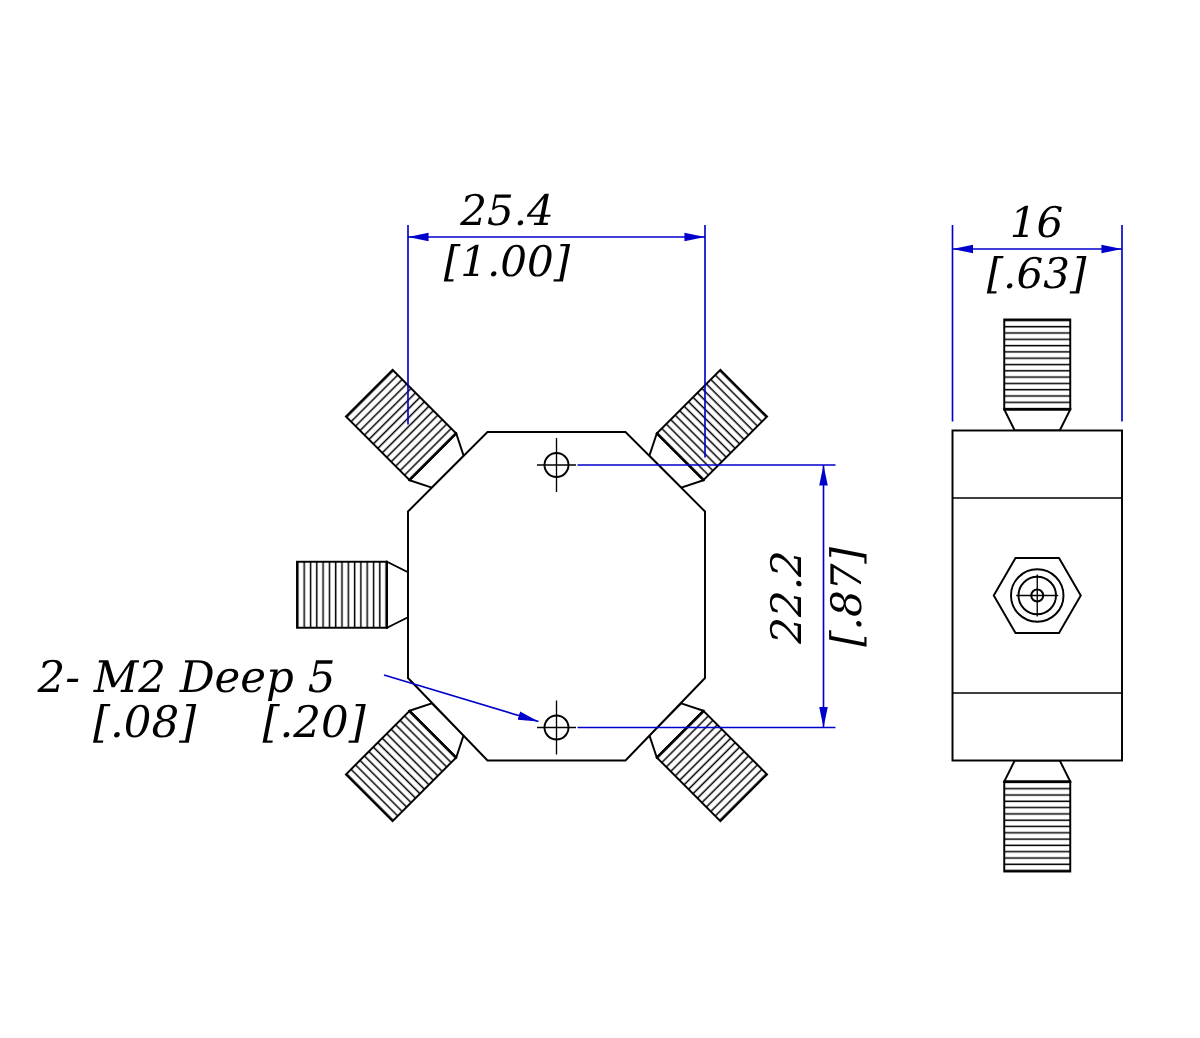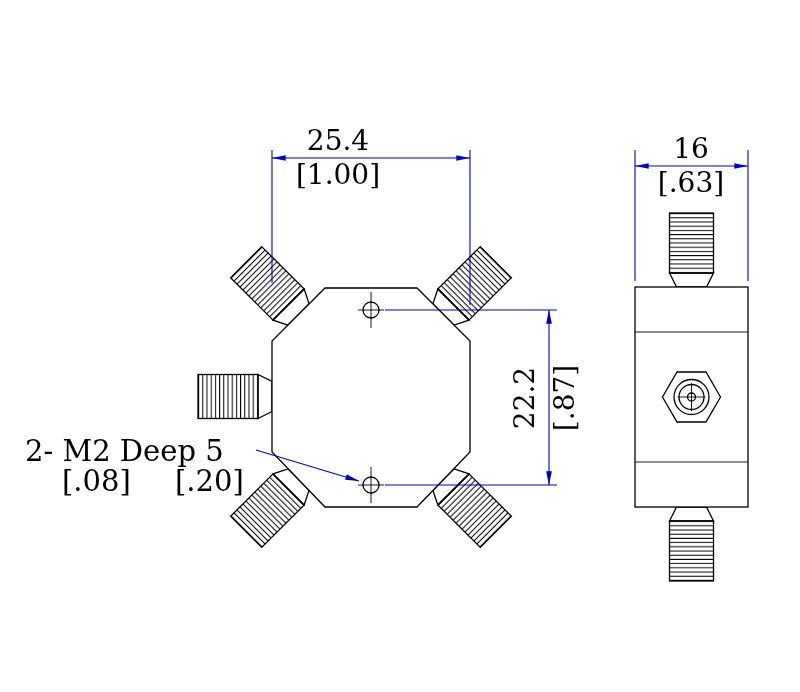--- a/index.html
+++ b/index.html
@@ -1,16 +1,16 @@
 <!DOCTYPE html>
 <html style="--dim: #0000cc; --line: #000000; --bg: #ffffff;"><head>
 <meta charset="utf-8">
 <style>
   html,body{margin:0;padding:0;}
-  .page{width:800px;height:687px;background:var(--bg,#ffffff);position:relative;overflow:hidden;}
+  .page{width:800px;height:687px;background:var(--bg,#ffffff);position:relative;overflow:hidden;font-style:italic;}
   svg{display:block;}
   .outline{fill:#ffffff;stroke:var(--line,#000000);stroke-width:1.3;}
   .thin{fill:none;stroke:var(--line,#000000);stroke-width:0.9;}
   .barrel{fill:url(#threads);stroke:var(--line,#000000);stroke-width:1.3;}
   .dimline{fill:none;stroke:var(--dim,#0000cc);stroke-width:1.1;}
   .arrowhead{fill:var(--dim,#0000cc);stroke:none;}
   .dimtext{font-family:"DejaVu Serif",serif;font-size:28px;fill:#000;}
   .notetext{font-family:"DejaVu Serif",serif;font-size:29px;fill:#000;}
 </style>
 </head>

